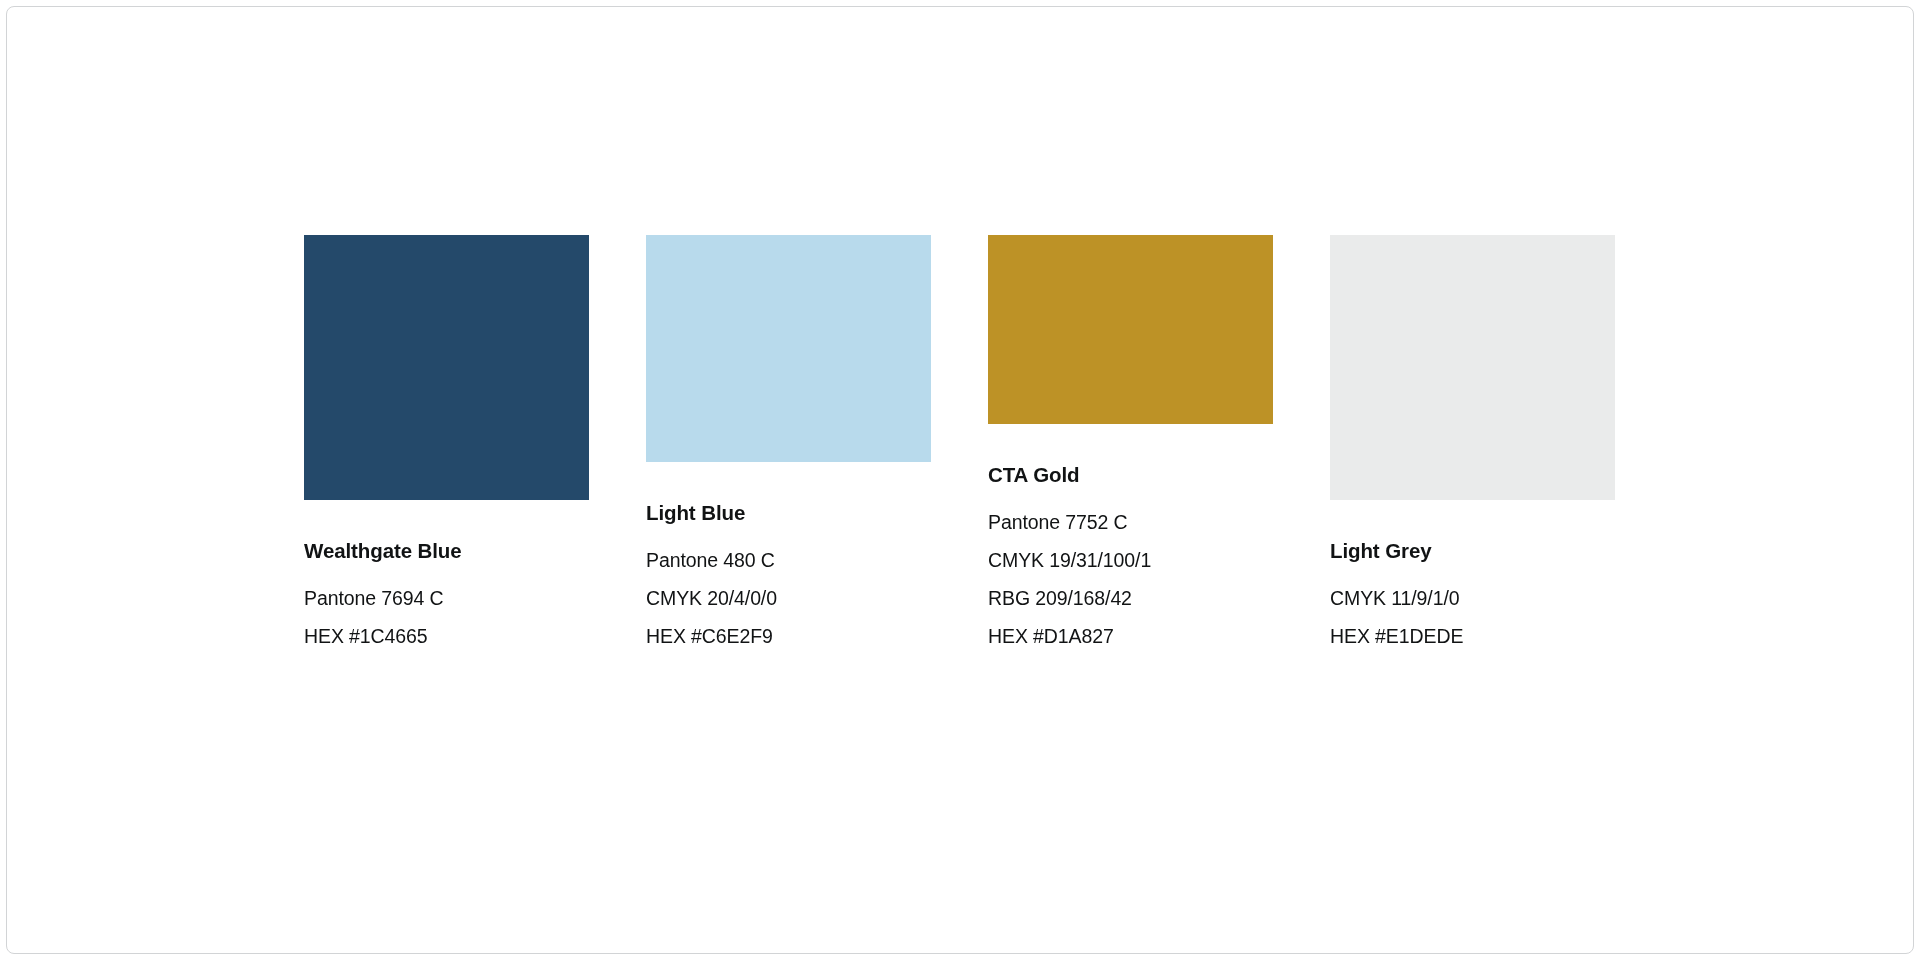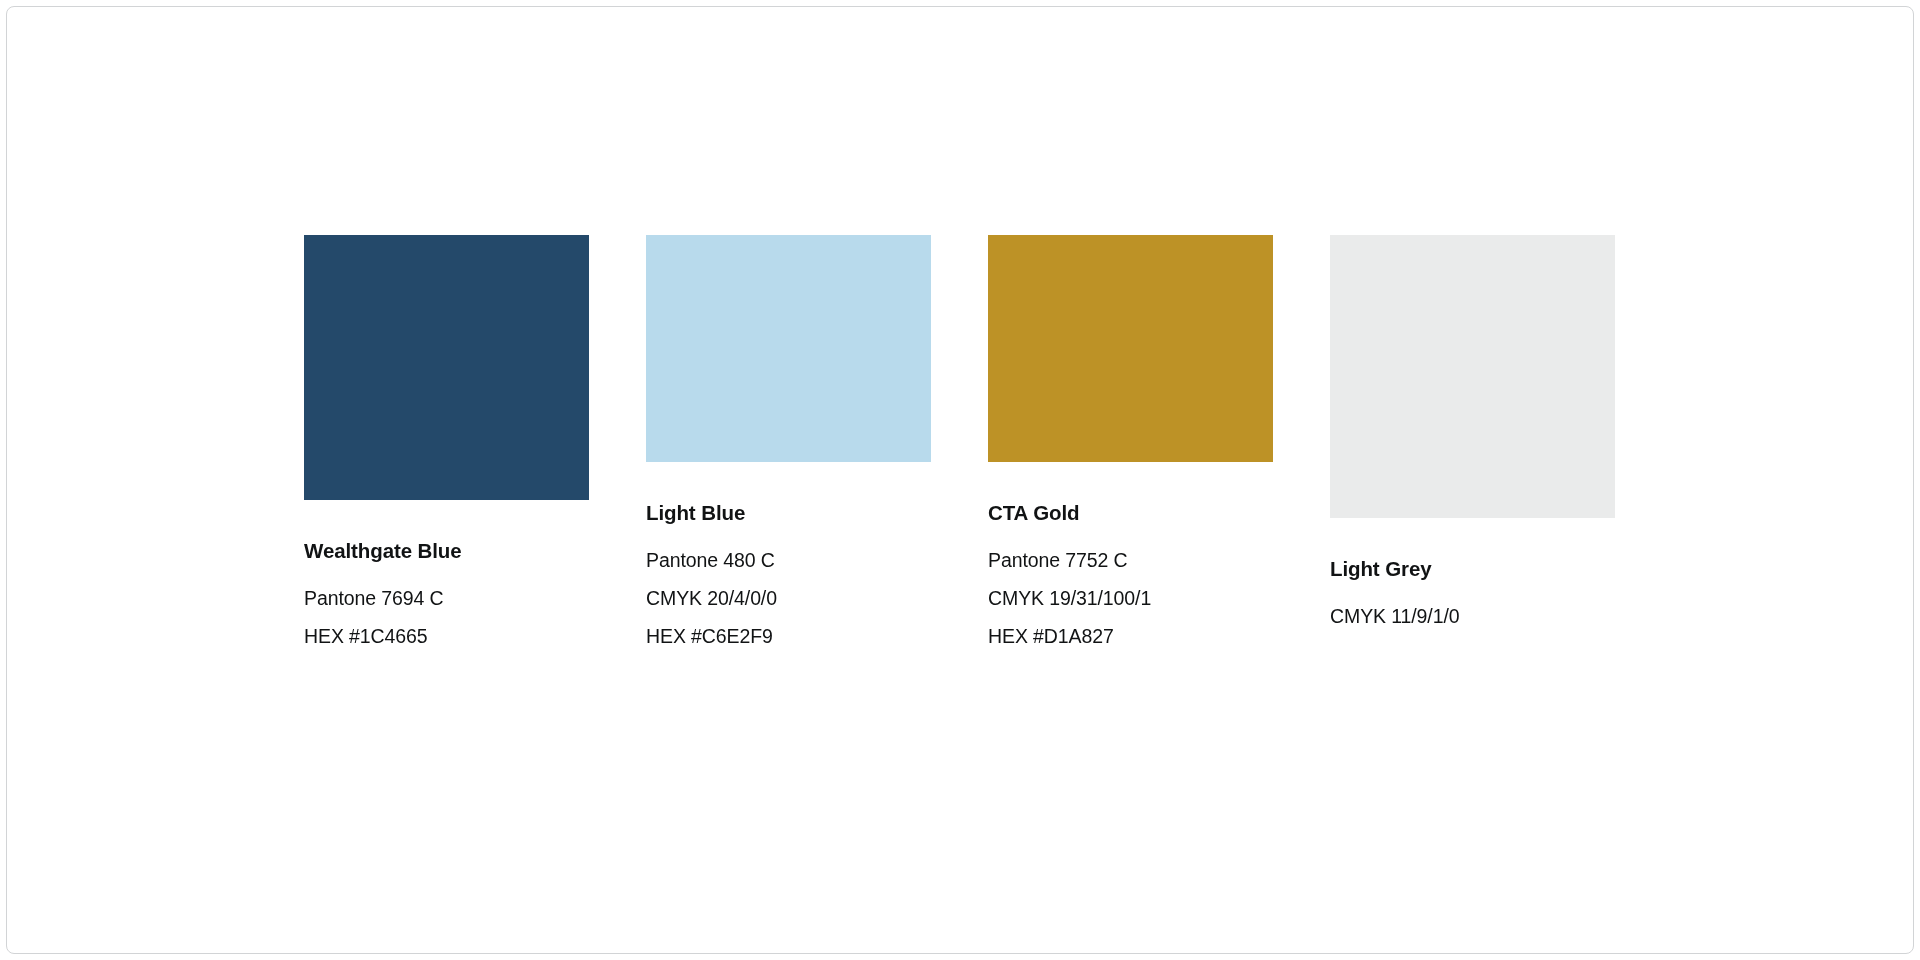--- a/index.html
+++ b/index.html
@@ -97,24 +97,26 @@
           <div class="spec-line">CMYK 20/4/0/0</div>
           <div class="spec-line">HEX #C6E2F9</div>
         </div>
       </div>
       <div class="palette-column">
         <div class="color-swatch" style="background-color: rgb(189, 146, 38);"></div>
         <div class="swatch-name">CTA Gold</div>
         <div class="swatch-specs">
           <div class="spec-line">Pantone 7752 C</div>
           <div class="spec-line">CMYK 19/31/100/1</div>
+          <div class="spec-line">RBG 209/168/42</div>
           <div class="spec-line">HEX #D1A827</div>
         </div>
       </div>
       <div class="palette-column">
         <div class="color-swatch" style="background-color: rgb(234, 235, 235);"></div>
         <div class="swatch-name">Light Grey</div>
         <div class="swatch-specs">
           <div class="spec-line">CMYK 11/9/1/0</div>
+          <div class="spec-line">HEX #E1DEDE</div>
         </div>
       </div>
     </div>
 </div>
 
 </body></html>

